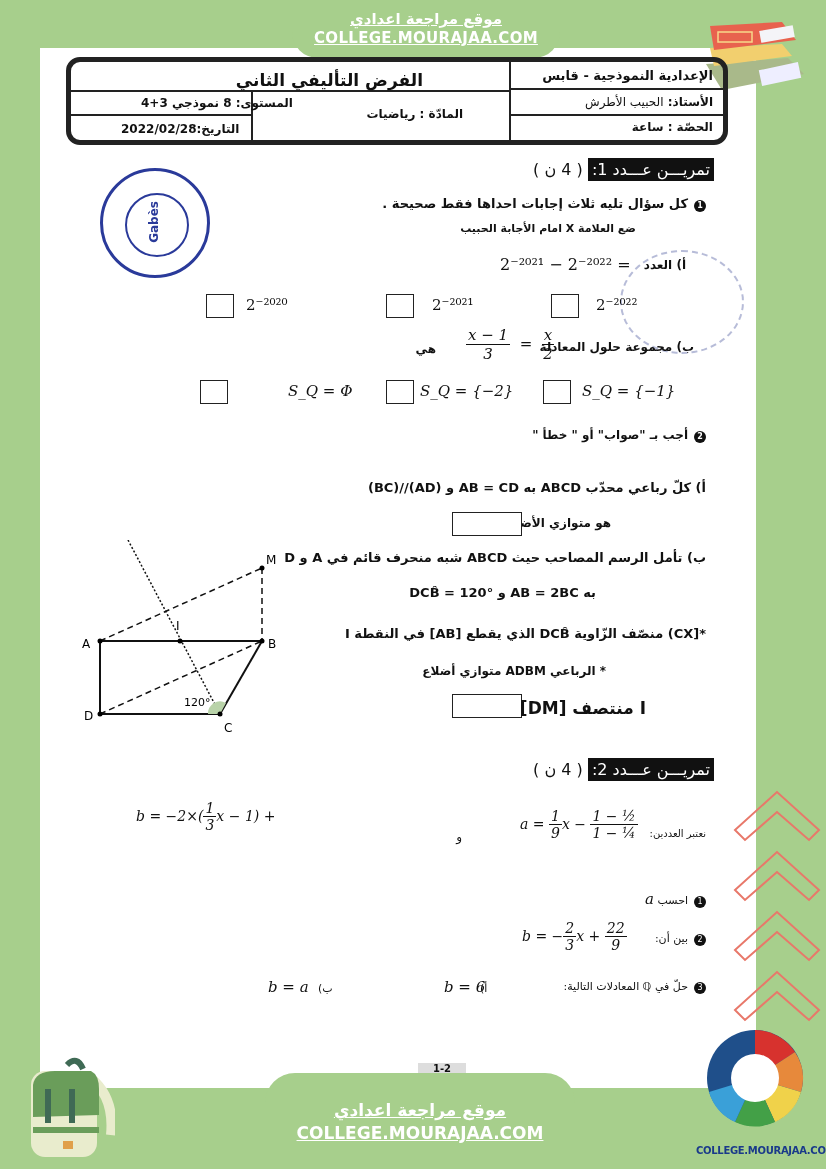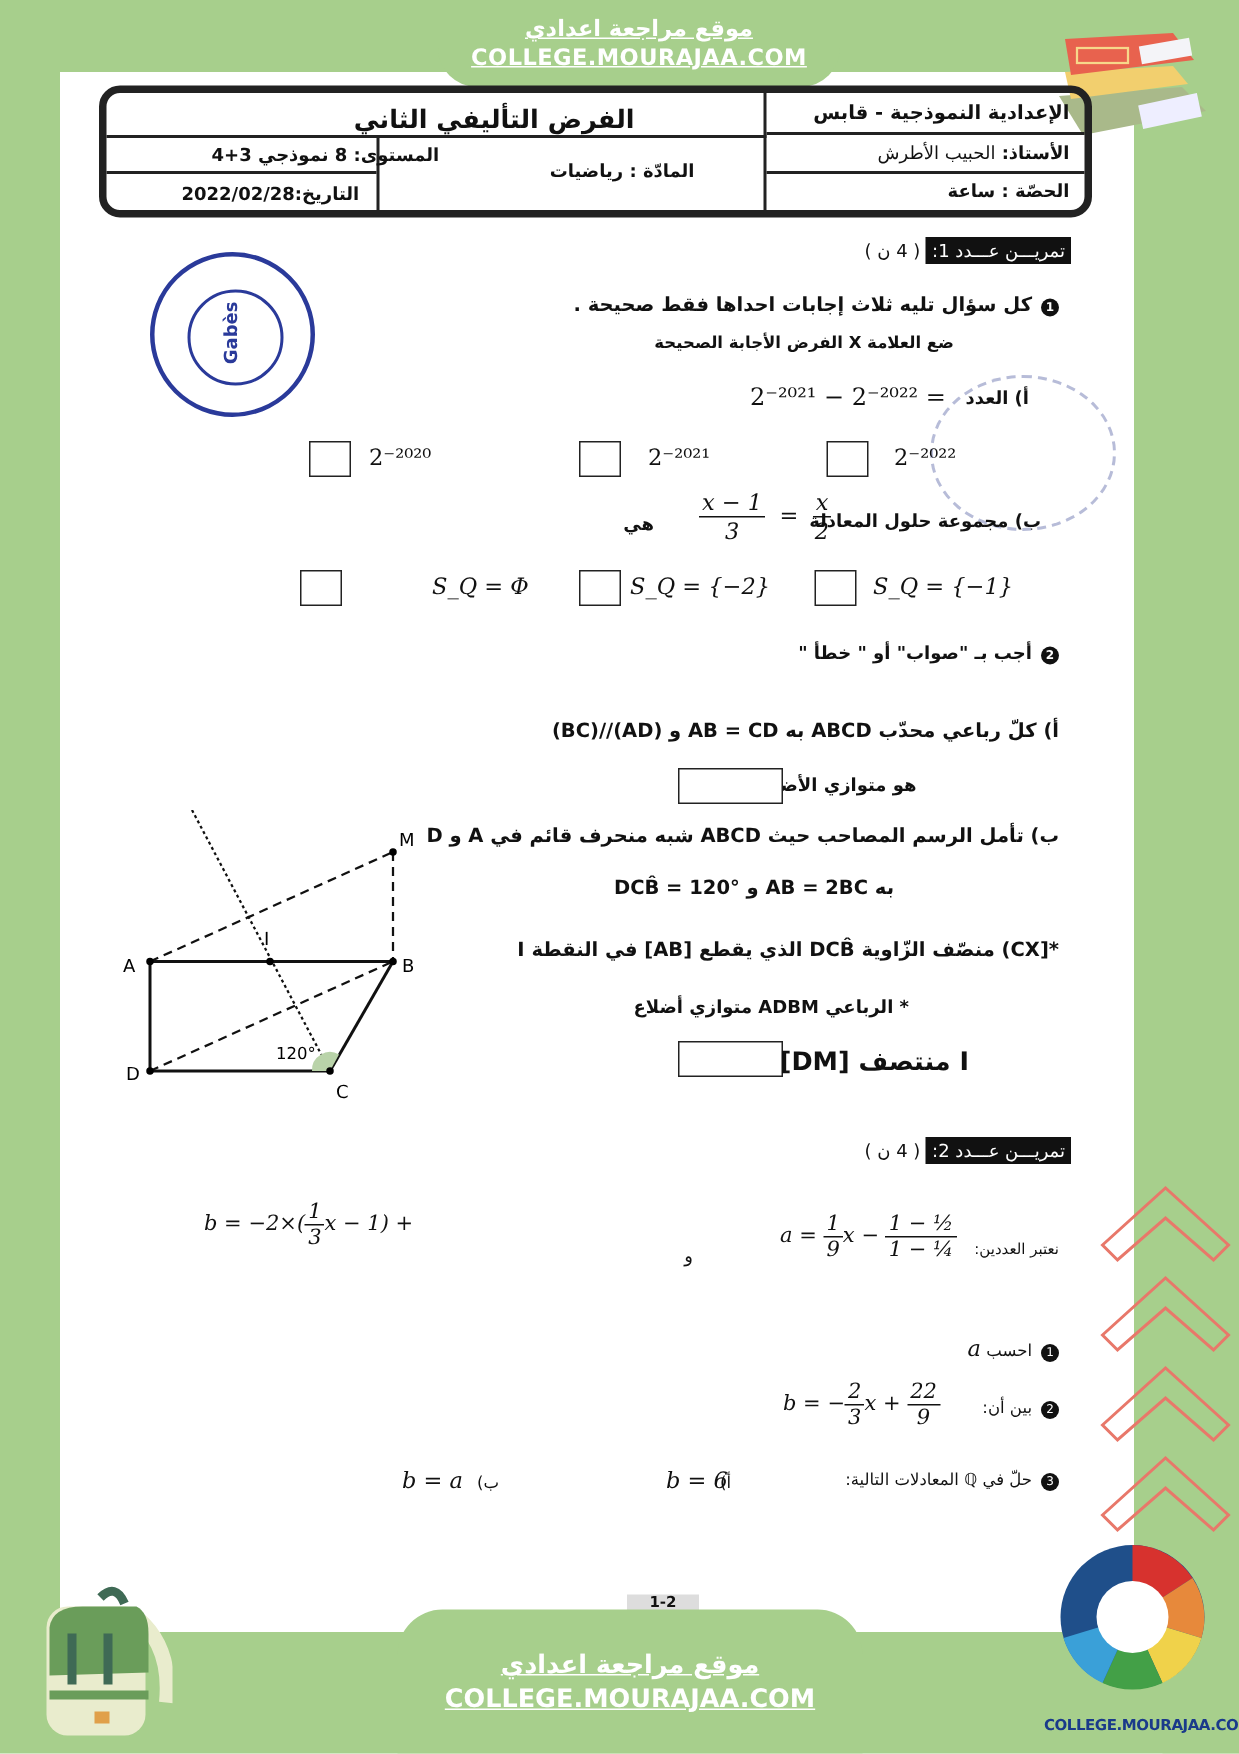--- a/index.html
+++ b/index.html
@@ -12,21 +12,21 @@
   .banner .en{font-size:15px;text-decoration:underline;display:block;line-height:20px;letter-spacing:.3px;}
   .fbanner{position:absolute;left:265px;top:1073px;width:310px;height:96px;background:#a7cf8c;border-radius:30px 30px 0 0;text-align:center;color:#fff;font-family:"DejaVu Sans",sans-serif;font-weight:bold;}
   .fbanner .ar{font-size:17px;text-decoration:underline;display:block;padding-top:26px;line-height:22px;}
   .fbanner .en{font-size:17px;text-decoration:underline;display:block;line-height:24px;}
   .pagenum{position:absolute;left:418px;top:1063px;width:48px;height:12px;font-size:10px;font-weight:bold;text-align:center;font-family:"DejaVu Sans",sans-serif;background:#ddd;}
   
   .hdr{position:absolute;left:66px;top:57px;width:662px;height:88px;border:5px solid #222;border-radius:14px;box-sizing:border-box;direction:rtl;font-family:"DejaVu Sans",sans-serif;}
   .hdr .c{position:absolute;font-size:12px;font-weight:bold;}
   .vline{position:absolute;background:#222;width:2px;}
   .hline{position:absolute;background:#222;height:2px;}
-  .ex-title{position:absolute;direction:rtl;font-family:"DejaVu Sans",sans-serif;font-size:12px;}
+  .ex-title{position:absolute;direction:rtl;font-family:"DejaVu Sans",sans-serif;font-size:16px;}
   .ex-title .tag{background:#111;color:#fff;padding:2px 4px;}
   .t{position:absolute;direction:rtl;font-family:"DejaVu Sans",sans-serif;font-size:12px;font-weight:bold;white-space:nowrap;}
   .m{position:absolute;font-family:"DejaVu Serif",serif;font-style:italic;font-size:15px;white-space:nowrap;}
   .mn{position:absolute;font-family:"DejaVu Serif",serif;font-size:15px;white-space:nowrap;}
   .box{position:absolute;border:1.5px solid #222;background:#fff;}
   .frac{display:inline-flex;flex-direction:column;align-items:center;vertical-align:middle;}
   .frac span:first-child{border-bottom:1px solid #111;padding:0 2px;}
   .bullet{display:inline-block;width:12px;height:12px;border-radius:50%;background:#111;color:#fff;font-size:8px;text-align:center;line-height:12px;margin-left:6px;}
   .stamp{position:absolute;left:100px;top:168px;width:110px;height:110px;border:3px solid #2a3a9a;border-radius:50%;box-sizing:border-box;}
   .stamp .inner{position:absolute;left:22px;top:22px;width:60px;height:60px;border:2px solid #2a3a9a;border-radius:50%;}
@@ -73,21 +73,21 @@
   <div class="stamp">
     <div class="inner"></div>
     <span class="lbl">Gabès</span>
   </div>
   <div class="stamp2"></div>
 
   <div class="ex-title" style="right:112px;top:160px;">
     <span class="tag">تمريـــن عـــدد 1:</span> <span>( 4 ن )</span>
   </div>
   <div class="t" style="right:120px;top:196px;font-size:13px;"><span class="bullet">1</span><span>كل سؤال تليه ثلاث إجابات احداها فقط صحيحة .</span></div>
-  <div class="t" style="right:190px;top:222px;font-size:11px;">ضع العلامة  X  الفرض الأجابة الصحيحة</div>
+  <div class="t" style="right:190px;top:222px;font-size:11px;">ضع العلامة  X  امام الأجابة الحبيب</div>
   <div class="t" style="right:140px;top:258px;">أ) العدد</div>
   <div class="mn" style="left:500px;top:255px;font-size:16px;">2⁻²⁰²¹ − 2⁻²⁰²² =</div>
 
   <div class="box" style="left:206px;top:294px;width:26px;height:22px;"></div>
   <div class="mn" style="left:246px;top:296px;">2⁻²⁰²⁰</div>
   <div class="box" style="left:386px;top:294px;width:26px;height:22px;"></div>
   <div class="mn" style="left:432px;top:296px;">2⁻²⁰²¹</div>
   <div class="box" style="left:551px;top:294px;width:26px;height:22px;"></div>
   <div class="mn" style="left:596px;top:296px;">2⁻²⁰²²</div>
 

